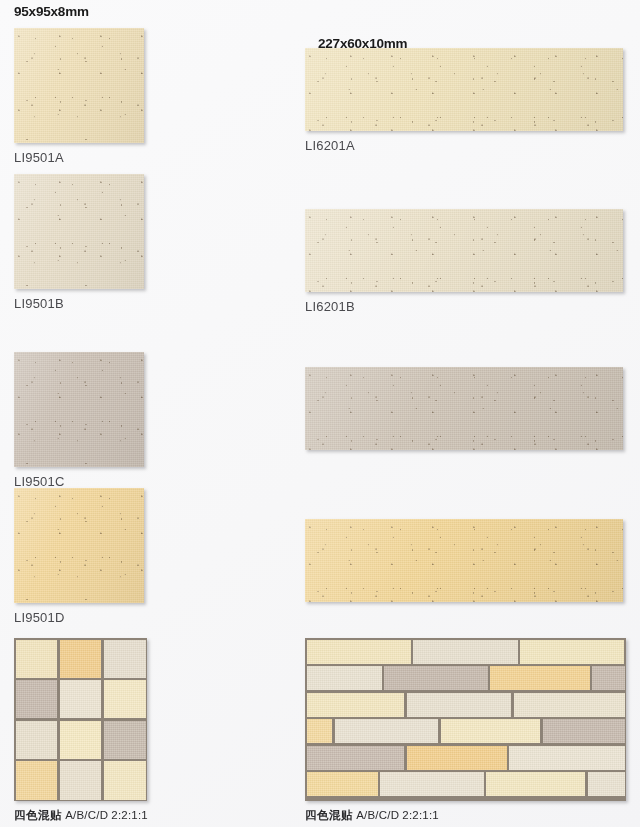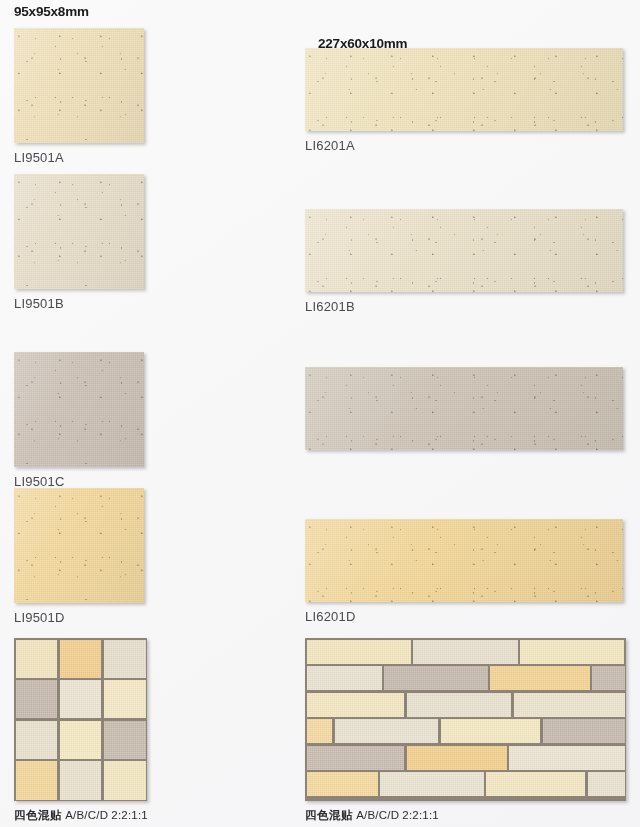--- a/index.html
+++ b/index.html
@@ -251,21 +251,20 @@
         <div class="sheen"></div>
       </div>
     </div>
 
     <div class="swatch-group" style="top:519px;">
       <div class="swatch" id="br-d" style="width: 318px; height: 83px; background: rgb(242, 213, 149);">
         <div class="grain"></div>
         <div class="speck"></div>
         <div class="sheen"></div>
       </div>
-      <div class="swatch-label">LI6201D</div>
     </div>
 
     <div class="swatch-group" style="top:638px;">
       <div class="brick-wall" id="wall-right" style="width:318px;height:160px;">
           <div class="brick-row">
             <div class="brick" style="background: rgb(243, 229, 189); flex: 96 0 0px;">
               <div class="speck"></div>
             </div>
             <div class="brick" style="background: rgb(231, 223, 206); flex: 96 0 0px;">
               <div class="speck"></div>

